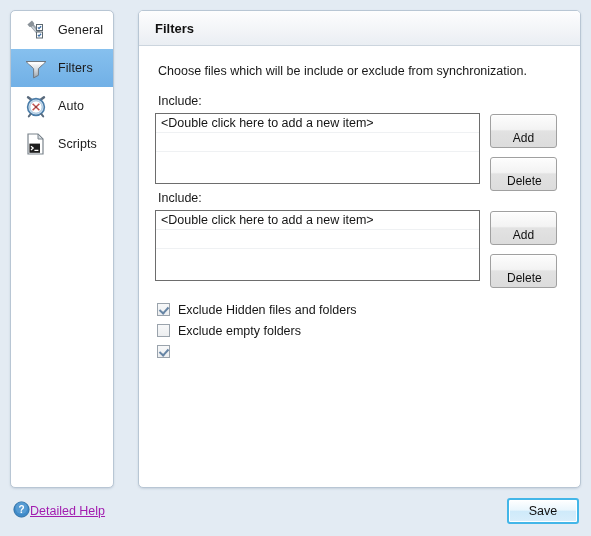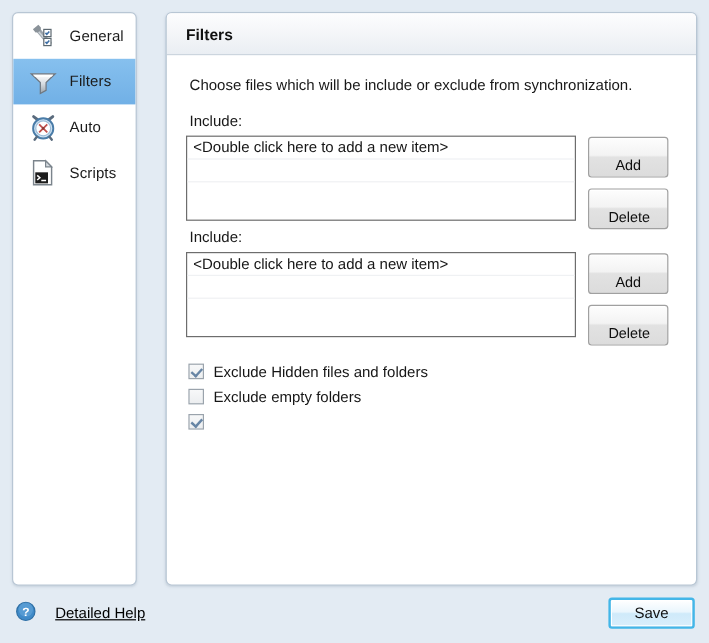--- a/index.html
+++ b/index.html
@@ -188,23 +188,23 @@
   }
   #help-area {
     position: absolute;
     left: 13px;
     top: 9px;
     display: flex;
     align-items: center;
   }
   #help-link {
     font-size: 12.5px;
-    color: #000000;
+    color: #a21caf;
     text-decoration: underline;
-    margin-left: 16px;
+    margin-left: 0;
     cursor: pointer;
   }
   #footer-buttons {
     position: absolute;
     right: 12px;
     top: 6px;
     display: flex;
     gap: 18px;
   }
   .fbtn {

